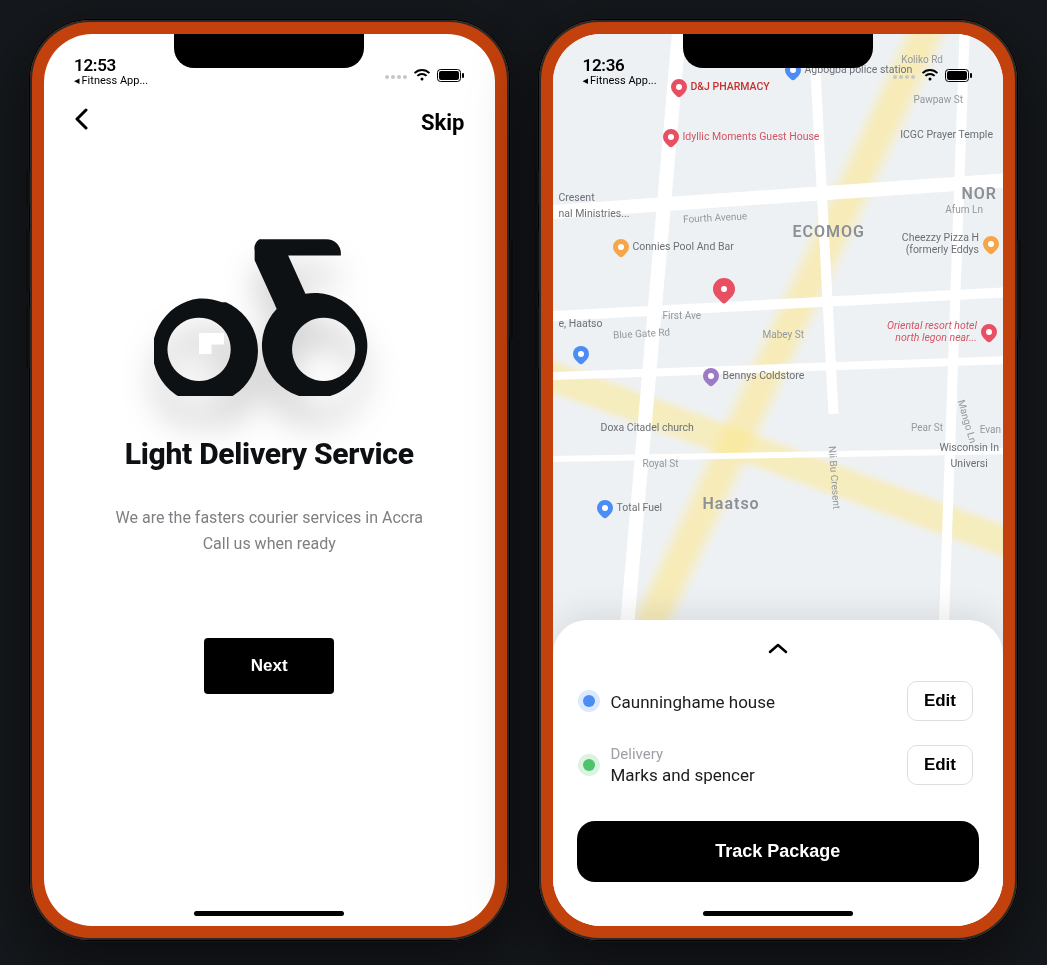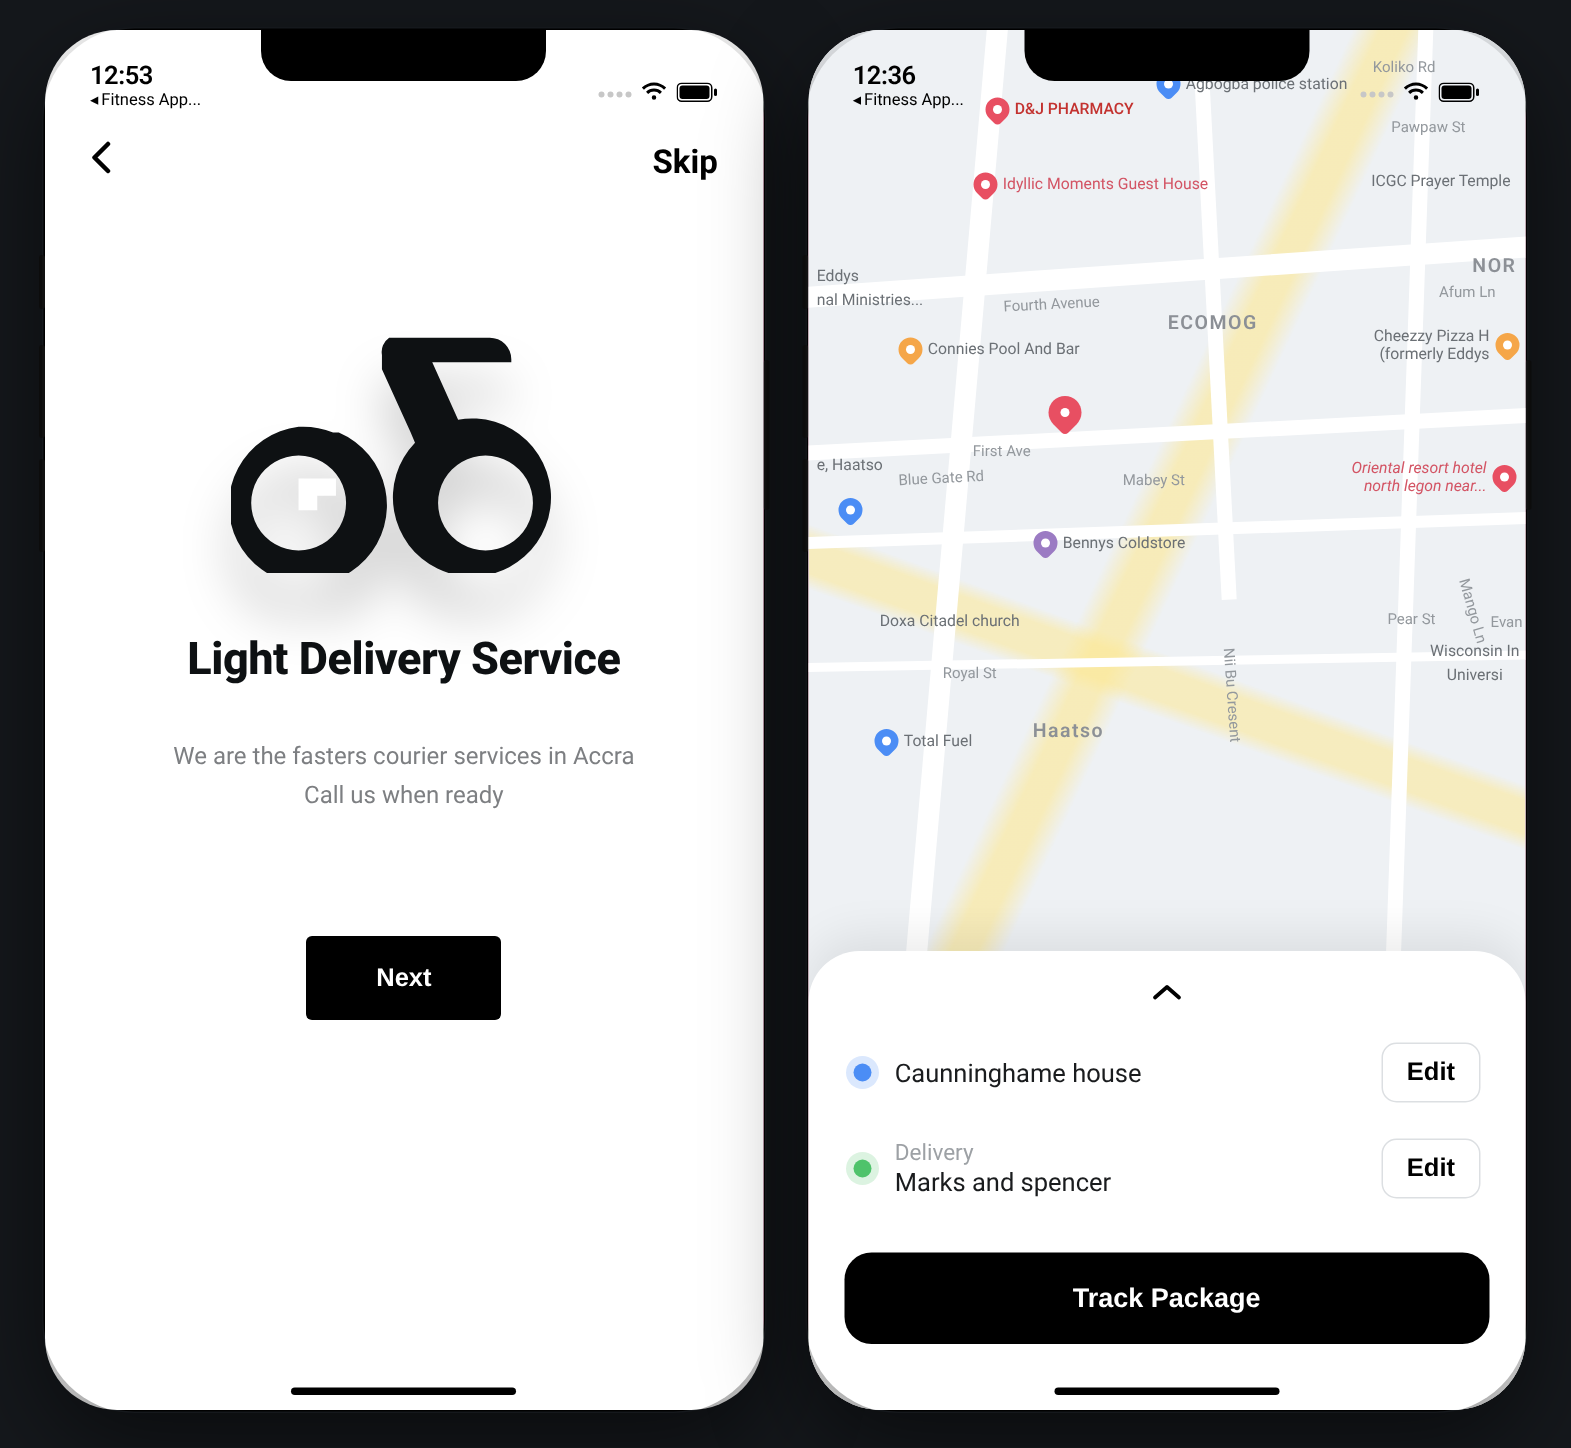--- a/index.html
+++ b/index.html
@@ -9,22 +9,23 @@
     height: 965px;
     font-family: -apple-system, BlinkMacSystemFont, "Segoe UI", Roboto, Helvetica, Arial, sans-serif;
     display: flex;
     gap: 30px;
     padding: 20px 30px;
     align-items: flex-start;
   }
   .phone {
     width: 520px;
     height: 920px;
-    background: #ec4899;
+    background: #c2410c;
     border-radius: 60px;
+    padding: 14px;
     box-shadow: 0 0 0 1px #000, inset 0 0 0 2px #2a2a2a;
     position: relative;
   }
   .phone::after {
     content: '';
     position: absolute;
     top: -2px; left: -2px; right: -2px; bottom: -2px;
     border-radius: 62px;
     box-shadow: 0 20px 60px rgba(0,0,0,0.5);
     pointer-events: none;
@@ -139,21 +140,21 @@
   .road-h4 { top:418px; left:-20px; width:500px; height:6px; transform:rotate(-1deg);}
   .road-v1 { top:-20px; left:90px; width:14px; height:700px; transform:rotate(5deg);}
   .road-v2 { top:-20px; left:265px; width:10px; height:400px; transform:rotate(-3deg);}
   .road-v3 { top:-20px; left:395px; width:10px; height:700px; transform:rotate(2deg);}
   .road-label {
     position:absolute;
     font-size:10px;
     color:#93989d;
     white-space:nowrap;
   }
-  .road-label.area { color:#8c9096; font-weight:600; font-size:13px; letter-spacing:1px;}
+  .road-label.area { color:#8c9096; font-weight:600; font-size:16px; letter-spacing:1px;}
   .poi {
     position:absolute;
     font-size:10.5px;
     color:#6b7075;
     display:flex;
     align-items:center;
     gap:4px;
     line-height:1.1;
   }
   .poi.red .pin { background:#e84f62; }
@@ -369,21 +370,21 @@
           <span class="poi-text">Agbogba police station</span>
         </div>
       <div class="poi red" style="top:95px; left:110px;">
           <span class="pin"></span>
           <span class="poi-text">Idyllic Moments Guest House</span>
         </div>
       <div class="poi" style="top:95px; right:10px;">
           <span class="poi-text">ICGC Prayer Temple</span>
         </div>
       <div class="poi" style="top:158px; left:6px; flex-direction:column; align-items:flex-start;">
-          <span class="poi-text">Eddys</span>
+          <span class="poi-text">Cresent</span>
           <span class="poi-text">nal Ministries...</span>
         </div>
       <div class="poi orange" style="top:205px; left:60px;">
           <span class="pin"></span>
           <span class="poi-text">Connies Pool And Bar</span>
         </div>
       <div class="poi orange" style="top:198px; right:4px; flex-direction:row-reverse; text-align:right;">
           <span class="pin"></span>
           <span class="poi-text"><span>Cheezzy Pizza H</span><br><span>(formerly Eddys</span></span>
         </div>

